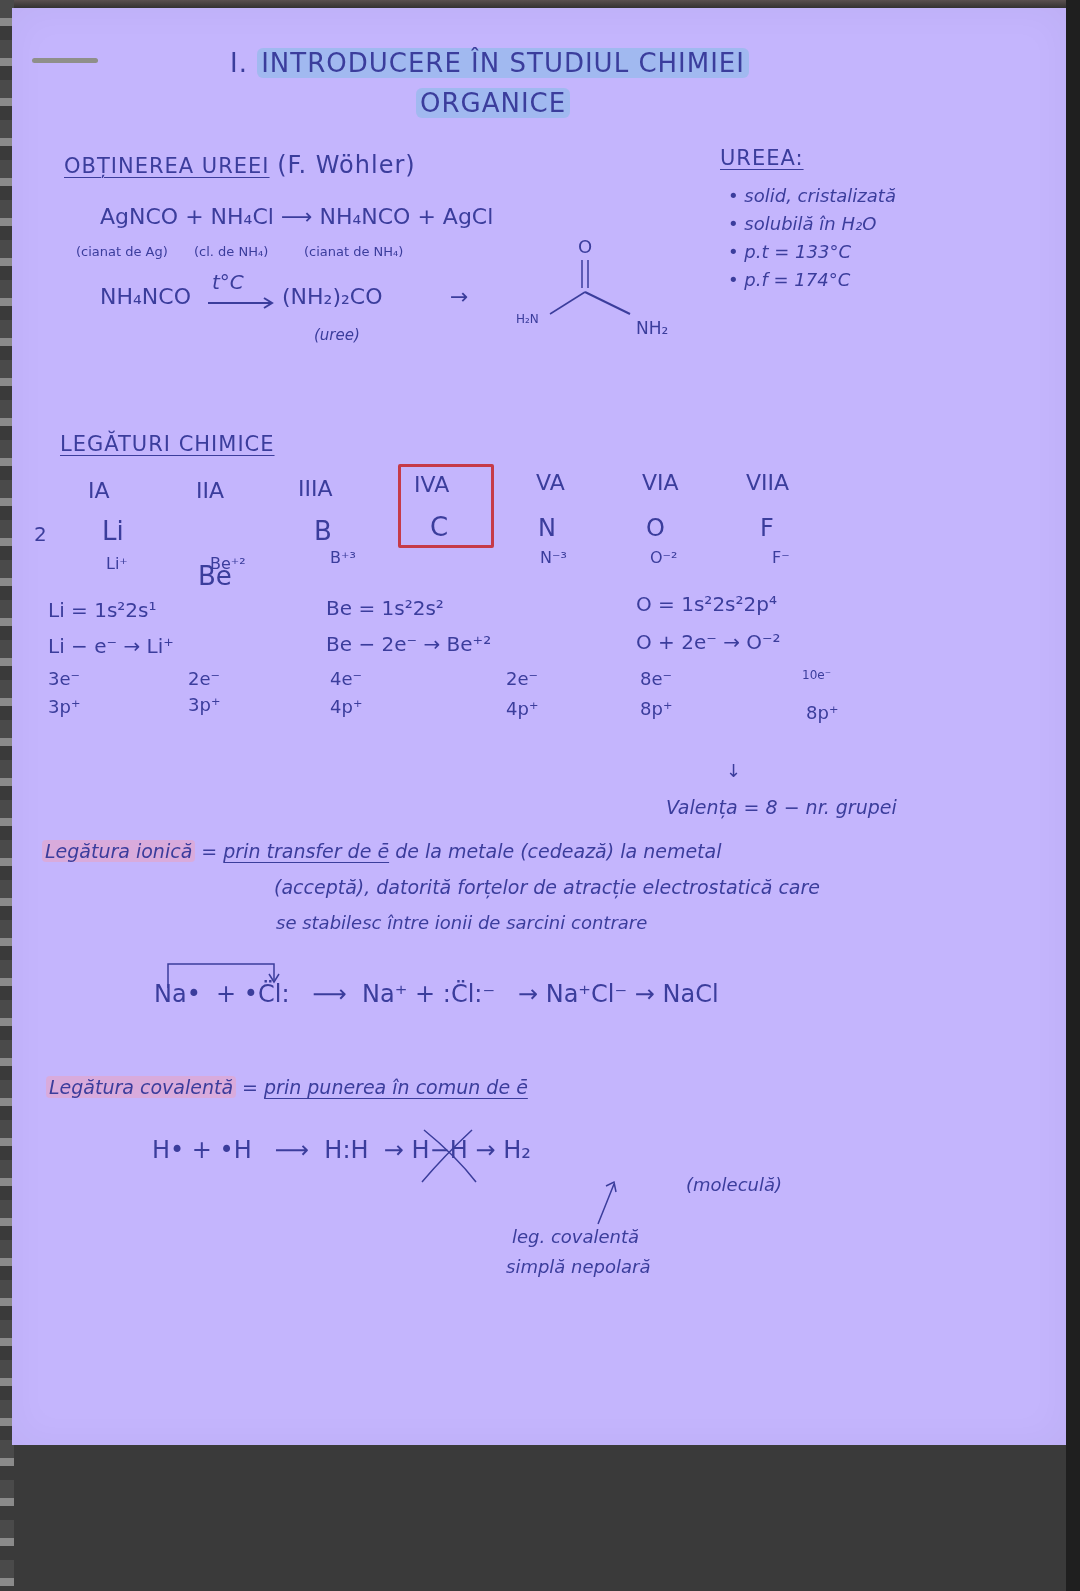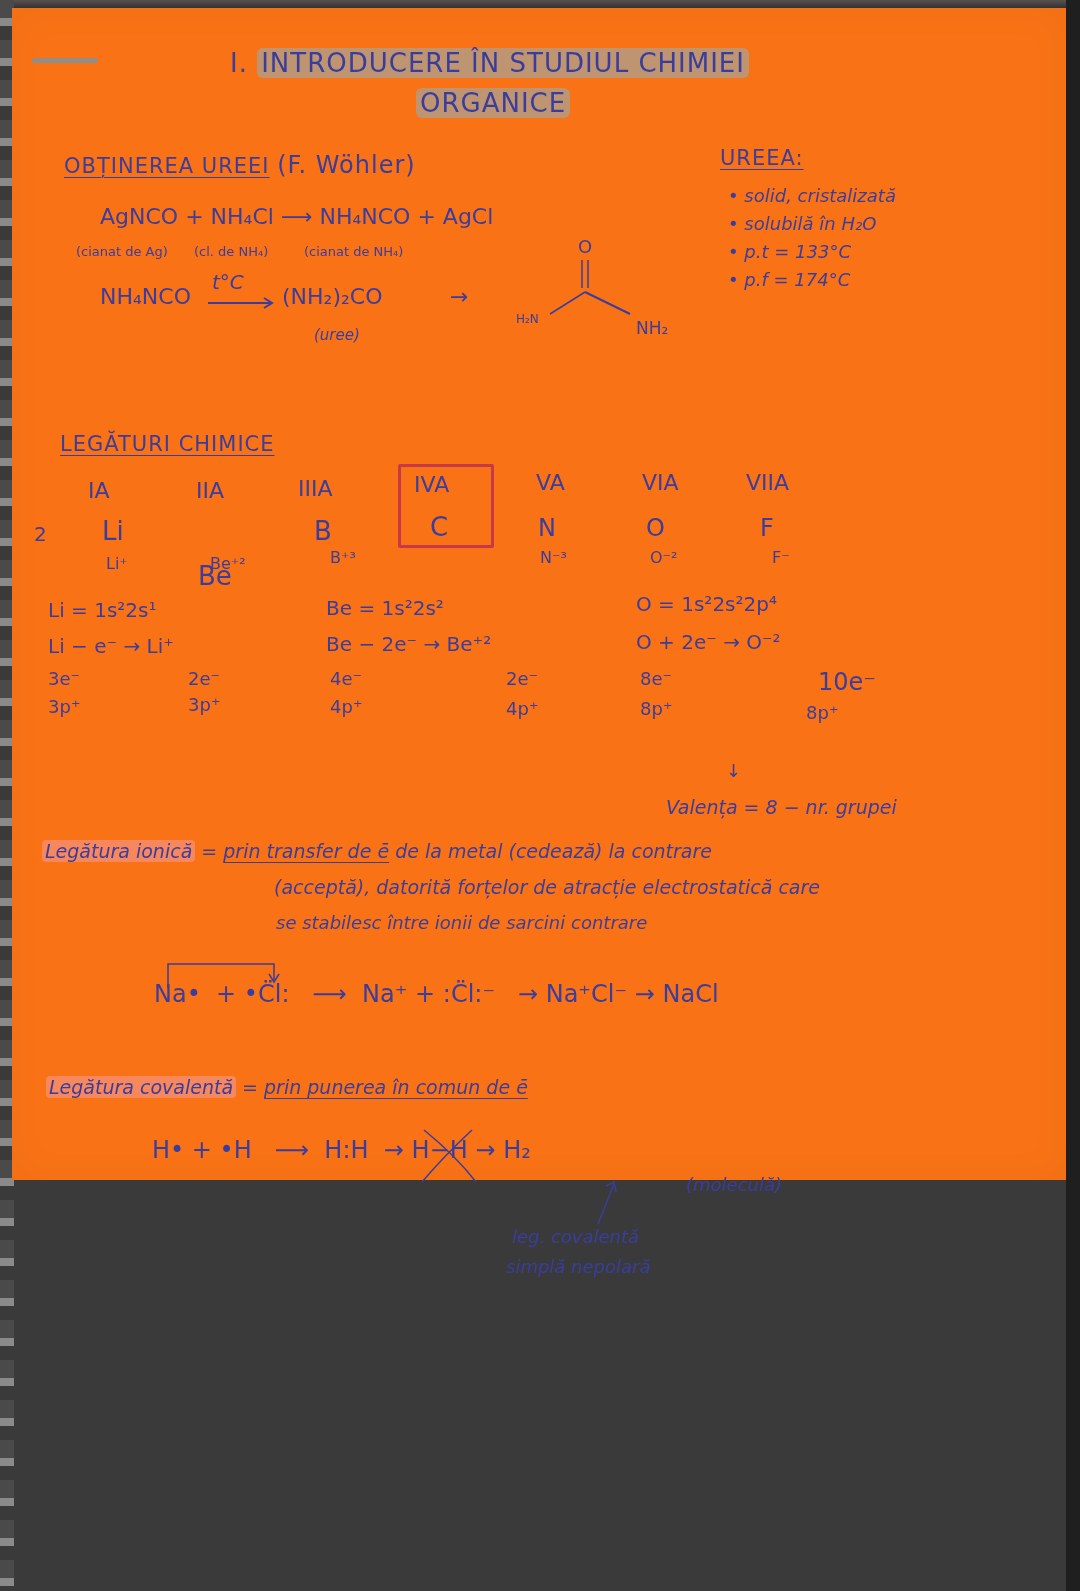--- a/index.html
+++ b/index.html
@@ -15,22 +15,22 @@
     }
     .frame-left {
       position: absolute; left: 0; top: 0; width: 14px; height: 1591px;
       background: repeating-linear-gradient(180deg, #4a4a4a 0 18px, #8a8a8a 18px 26px, #3a3a3a 26px 40px);
     }
     .frame-right {
       position: absolute; right: 0; top: 0; width: 14px; height: 1591px;
       background: #1f1f1f;
     }
     .paper {
-      position: absolute; left: 12px; top: 8px; width: 1054px; height: 1172px;
-      background: #f97316;
+      position: absolute; left: 12px; top: 8px; width: 1054px; height: 1437px;
+      background: #c4b5fd;
       box-shadow: inset 0 0 40px rgba(0,0,0,0.04);
     }
     .ink { color: #3b3d9c; font-family: "DejaVu Sans", sans-serif; }
     .abs { position: absolute; white-space: nowrap; }
     .hl-blue { background: rgba(120,190,225,0.45); border-radius: 6px; padding: 0 4px; }
     .hl-pink { background: rgba(245,160,180,0.45); border-radius: 4px; padding: 0 3px; }
     .ul { text-decoration: underline; text-decoration-thickness: 1px; text-underline-offset: 4px; }
     .dash {
       position: absolute; left: 20px; top: 50px; width: 66px; height: 5px;
       background: #8f8f8a; border-radius: 3px;
@@ -155,32 +155,32 @@
   <div class="abs ink" style="left:314px; top:588px; font-size:20px;">Be = 1s²2s²</div>
   <div class="abs ink" style="left:314px; top:624px; font-size:20px;">Be − 2e⁻ → Be⁺²</div>
   <div class="abs ink" style="left:318px; top:660px; font-size:18px;">4e⁻</div>
   <div class="abs ink" style="left:494px; top:660px; font-size:18px;">2e⁻</div>
   <div class="abs ink" style="left:318px; top:688px; font-size:18px;">4p⁺</div>
   <div class="abs ink" style="left:494px; top:690px; font-size:18px;">4p⁺</div>
 
   <div class="abs ink" style="left:624px; top:584px; font-size:20px;">O = 1s²2s²2p⁴</div>
   <div class="abs ink" style="left:624px; top:622px; font-size:20px;">O + 2e⁻ → O⁻²</div>
   <div class="abs ink" style="left:628px; top:660px; font-size:18px;">8e⁻</div>
-  <div class="abs ink" style="left:790px; top:660px; font-size:24px;margin-left:16px;">10e⁻</div>
+  <div class="abs ink" style="left:790px; top:660px; font-size:12px;">10e⁻</div>
   <div class="abs ink" style="left:628px; top:690px; font-size:18px;">8p⁺</div>
   <div class="abs ink" style="left:794px; top:694px; font-size:18px;">8p⁺</div>
 
   <div class="abs ink" style="left:714px; top:752px; font-size:18px;">↓</div>
   <div class="abs ink" style="left:654px; top:788px; font-size:19px; font-style:italic;">Valența = 8 − nr. grupei</div>
 
   <div class="abs ink" style="left:30px; top:832px; font-size:19px; font-style:italic;">
     <span class="hl-pink">Legătura ionică</span>
     <span>=</span>
     <span class="ul">prin transfer de ē</span>
-    <span>de la metal (cedează) la contrare</span>
+    <span>de la metale (cedează) la nemetal</span>
   </div>
   <div class="abs ink" style="left:262px; top:868px; font-size:19px; font-style:italic;">(acceptă), datorită forțelor de atracție electrostatică care</div>
   <div class="abs ink" style="left:264px; top:904px; font-size:18px; font-style:italic;">se stabilesc între ionii de sarcini contrare</div>
 
   <svg class="arrow-svg" style="left:154px; top:952px;" width="120" height="30">
     <polyline points="2,28 2,4 108,4 108,20" fill="none" stroke="#3b3d9c" stroke-width="1.5"></polyline>
     <polyline points="103,14 108,22 113,14" fill="none" stroke="#3b3d9c" stroke-width="1.5"></polyline>
   </svg>
   <div class="abs ink" style="left:142px; top:972px; font-size:24px;">
     <span>Na•</span>

